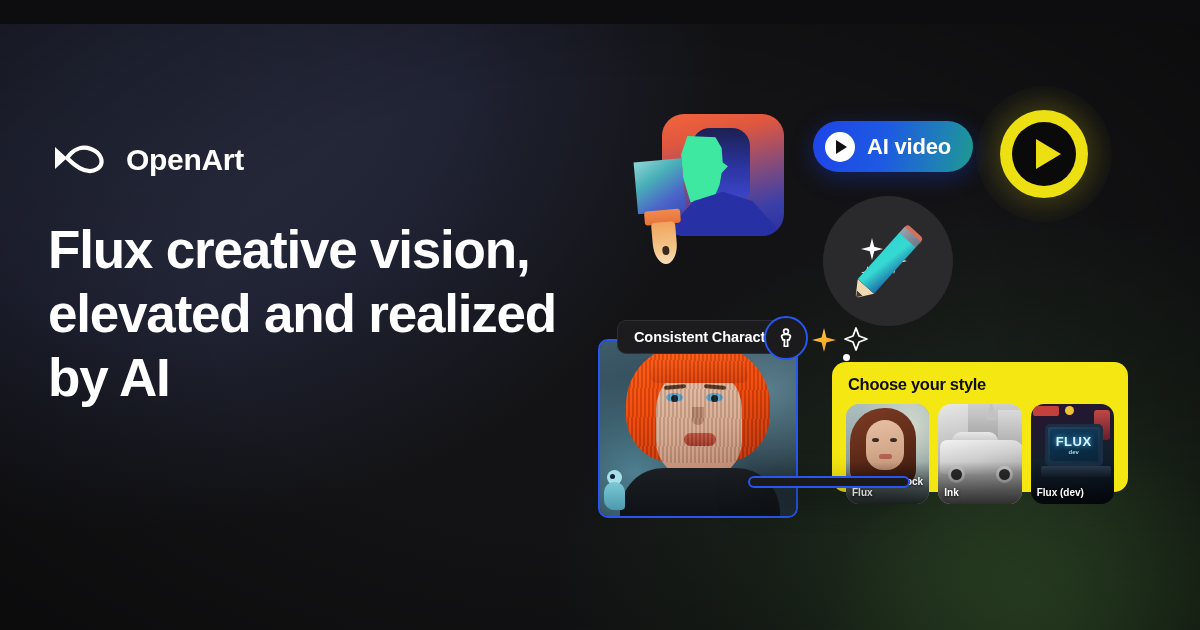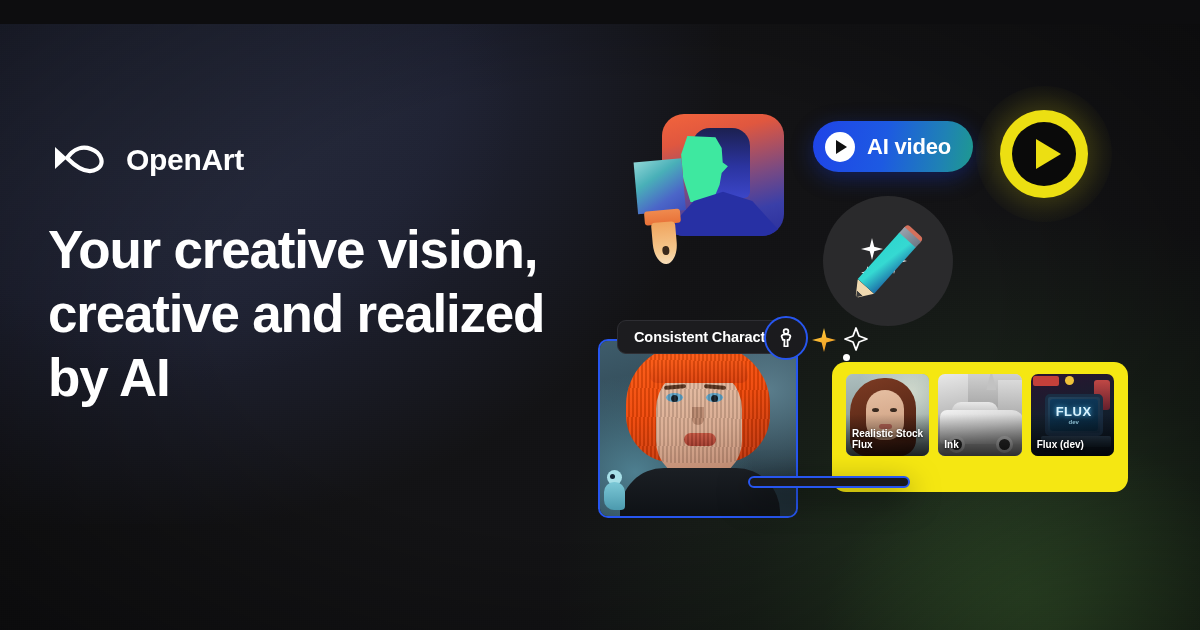--- a/index.html
+++ b/index.html
@@ -142,21 +142,21 @@
     background:linear-gradient(150deg,#ffd23f,#f0921f);z-index:6;}
   .st-white{position:absolute;left:843px;top:302px;width:26px;height:26px;z-index:6;}
   .st-white svg{display:block;}
   .st-dot{position:absolute;left:843px;top:330px;width:7px;height:7px;border-radius:50%;background:#fff;z-index:6;}
 
   
   .style-card{position:absolute;left:832px;top:338px;width:296px;height:130px;border-radius:14px;
     background:#f5e712;z-index:3;padding:12px 14px;box-sizing:border-box;}
   .style-title{color:#0d0d0d;font-size:16.5px;font-weight:700;letter-spacing:-.3px;margin:1px 0 10px 2px;}
   .thumbs{display:flex;gap:9px;}
-  .thumb{position:relative;width:88px;height:82px;border-radius:7px;overflow:hidden;}
+  .thumb{position:relative;width:88px;height:100px;border-radius:13px;overflow:hidden;}
   .thumb .tlabel{position:absolute;left:6px;bottom:5px;right:4px;color:#fff;font-size:10px;
     font-weight:700;line-height:1.16;text-shadow:0 1px 3px rgba(0,0,0,.85);}
   .thumb .shade{position:absolute;left:0;right:0;bottom:0;height:42px;
     background:linear-gradient(180deg,rgba(0,0,0,0),rgba(0,0,0,.7));}
 
   
   .t1{background:linear-gradient(160deg,#b8c7cf 0%,#8fa3ab 40%,#6f8289 100%);}
   .t1 .sky{position:absolute;inset:0;background:
     radial-gradient(ellipse at 78% 22%, #cfd8cc 0%, rgba(207,216,204,0) 58%),
     linear-gradient(170deg,#aebfbf 0%,#8b9d9c 55%,#5f7174 100%);}
@@ -226,21 +226,21 @@
   <div class="brand">
     <span>
       <svg width="62" height="32" viewBox="0 0 62 32" fill="none">
         <path d="M5 5 L5 27 L17 16 Z" fill="#ffffff"></path>
         <path d="M17 16 C24 6, 33 4, 41 7 C52 11, 55 22, 47 27 C39 32, 28 27, 17 16 Z" stroke="#ffffff" stroke-width="4.2" fill="none" stroke-linejoin="round"></path>
       </svg>
     </span>
     <span class="brand-name">OpenArt</span>
   </div>
 
-  <div class="headline">Your creative vision, creative and realized by AI</div>
+  <div class="headline">Flux creative vision, elevated and realized by AI</div>
 
   <div class="art-tile">
     <div class="art-card">
       <div class="head"></div>
       <div class="face"></div>
       <div class="shoulders"></div>
     </div>
     <div class="brush">
       <div class="bristles"></div>
       <div class="ferrule"></div>
@@ -311,20 +311,21 @@
 
   <div class="st-gold s4"></div>
   <div class="st-white">
     <svg width="26" height="26" viewBox="0 0 26 26" fill="none" stroke="#ffffff" stroke-width="1.8" stroke-linejoin="round">
       <path d="M13 2 L16 10 L24 13 L16 16 L13 24 L10 16 L2 13 L10 10 Z"></path>
     </svg>
   </div>
   <div class="st-dot"></div>
 
   <div class="style-card">
+    <div class="style-title">Choose your style</div>
     <div class="thumbs">
 
       <div class="thumb t1">
         <div class="sky"></div>
         <div class="hair"></div>
         <div class="face"></div>
         <div class="e1"></div>
         <div class="e2"></div>
         <div class="m"></div>
         <div class="shade"></div>

